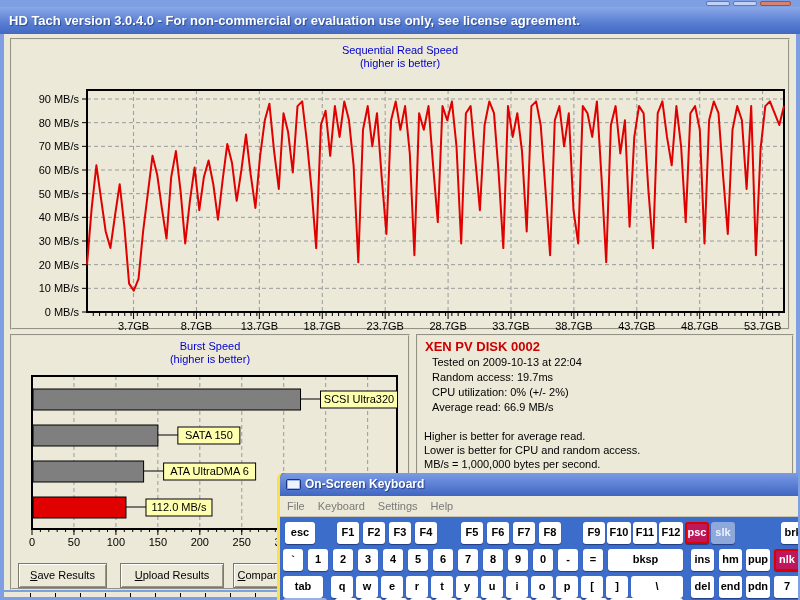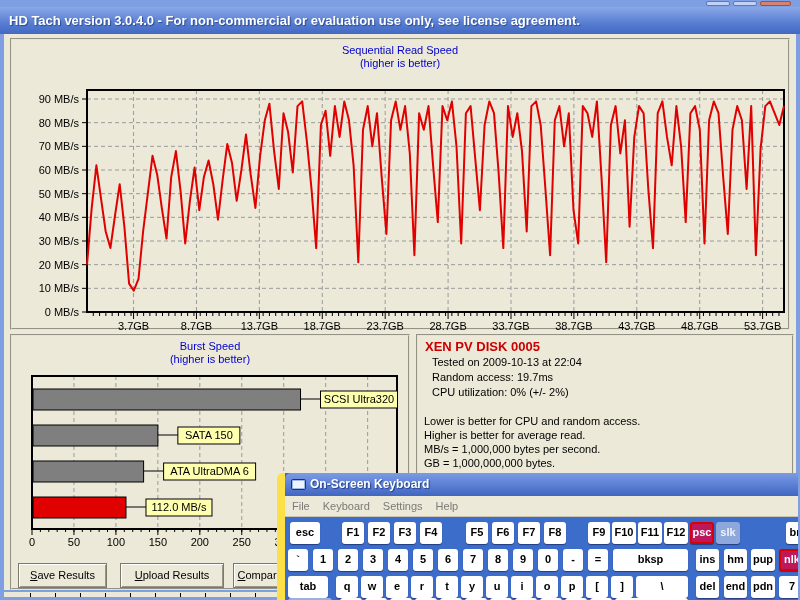--- a/index.html
+++ b/index.html
@@ -44,21 +44,21 @@
   .btn.save{left:14px;width:89px;}
   .btn.upload{left:116px;width:104px;}
   .btn.compare{left:229px;width:94px;}
   
   .bottom-div1{position:absolute;left:0px;top:556px;width:792px;height:2px;background:#7e9fe2;}
   .bottom-ticks{position:absolute;left:26px;top:559px;width:505px;height:4px;
       background:repeating-linear-gradient(90deg,#000 0 1px,transparent 1px 25px);}
   .bottom-div2{position:absolute;left:0;top:597px;width:800px;height:3px;background:#7e9fe2;}
   
   .osk{position:absolute;left:277px;top:473px;width:521px;height:127px;overflow:hidden;
-       background:#3d6dca;border-left:8px solid #fde047;border-radius:6px 0 0 0;}
+       background:#3d6dca;border-left:3px solid #fde047;border-radius:6px 0 0 0;}
   .osk-titlebar{position:absolute;left:0;top:0;width:523px;height:23px;
        background:linear-gradient(#7b9be6,#4066c2);border-radius:6px 0 0 0;
        color:#fff;font-weight:bold;font-size:12px;line-height:23px;
        text-shadow:1px 1px 1px #20408c;}
   .osk-title-text{position:absolute;left:25px;top:0;}
   .osk-icon{position:absolute;left:6px;top:6px;width:15px;height:11px;background:#eef3ff;
        border:1px solid #17337c;border-radius:2px;
        box-shadow:inset 0 0 0 1px #9db8e8;}
   .osk-menubar{position:absolute;left:0;top:23px;width:523px;height:21px;background:#ece9d8;
        border-bottom:1px solid #c8c4b0;display:flex;align-items:center;gap:13px;padding-left:7px;}
@@ -356,27 +356,28 @@
             <rect x="151.5977011494253" y="87" width="92" height="17" class="barlabelbox"></rect>
             <text x="197.5977011494253" y="99" text-anchor="middle" class="ticklabel">ATA UltraDMA 6</text>
             <rect x="21" y="121" width="92.97701149425288" height="21" fill="#e10000" stroke="#000" stroke-width="1"></rect>
             <line x1="113.97701149425288" y1="131" x2="133.97701149425288" y2="131" stroke="#000" stroke-width="1"></line>
             <rect x="133.97701149425288" y="123" width="66" height="17" class="barlabelbox"></rect>
             <text x="166.97701149425288" y="135" text-anchor="middle" class="ticklabel">112.0 MB/s</text>
           </svg>
       </div>
 
       <div class="panel info-panel">
-        <div class="dev-name">XEN PV DISK 0005</div>
+        <div class="dev-name">XEN PV DISK 0002</div>
         <div class="stat-line">Tested on 2009-10-13 at 22:04</div>
         <div class="stat-line">Random access: 19.7ms</div>
         <div class="stat-line">CPU utilization: 0% (+/- 2%)</div>
+        <div class="stat-line">Average read: 66.9 MB/s</div>
         <div class="info-spacer"></div>
+        <div class="note-line">Higher is better for average read.</div>
         <div class="note-line">Lower is better for CPU and random access.</div>
-        <div class="note-line">Higher is better for average read.</div>
         <div class="note-line">MB/s = 1,000,000 bytes per second.</div>
         <div class="note-line">GB = 1,000,000,000 bytes.</div>
       </div>
 
       <div class="btn save"><u>S</u><span>ave Results</span></div>
       <div class="btn upload"><u>U</u><span>pload Results</span></div>
       <div class="btn compare"><u>C</u><span>ompare Results</span></div>
 
       <div class="bottom-div1"></div>
       <div class="bottom-ticks"></div>

